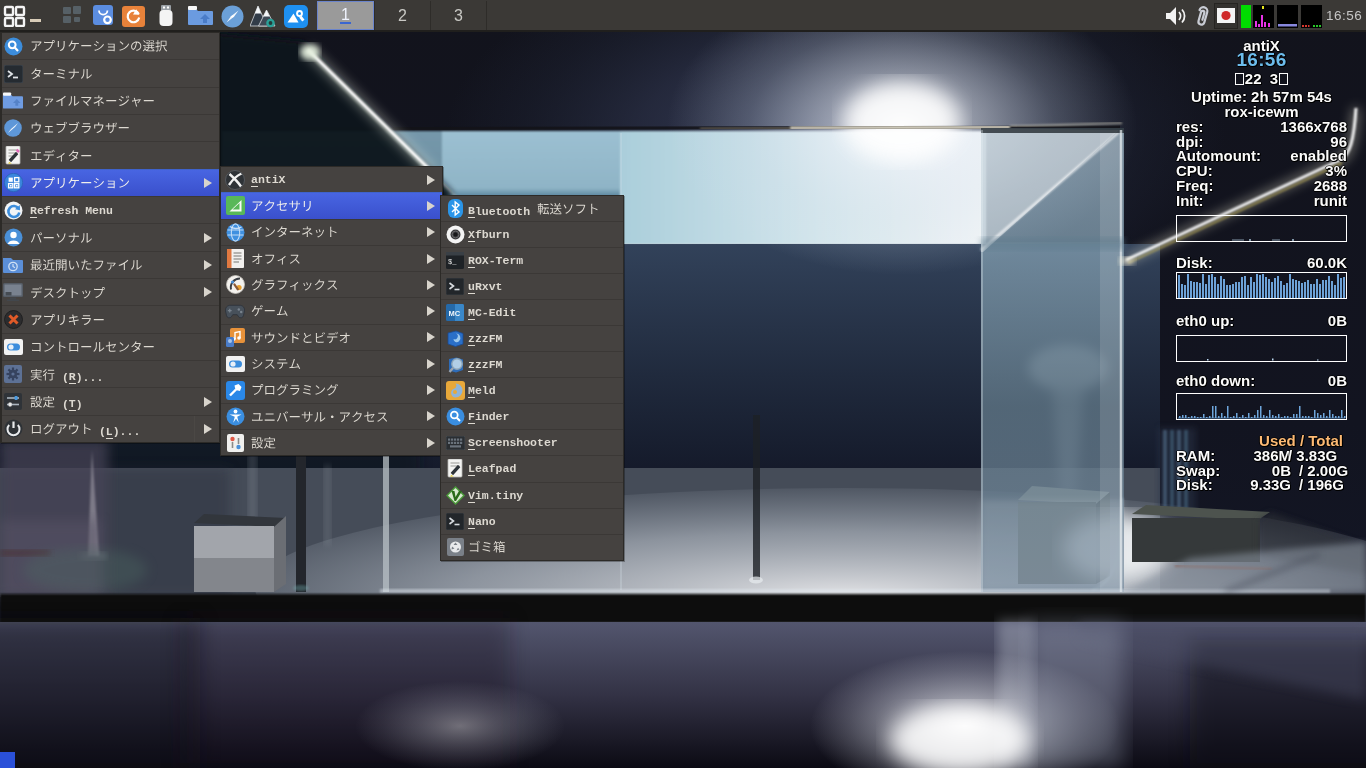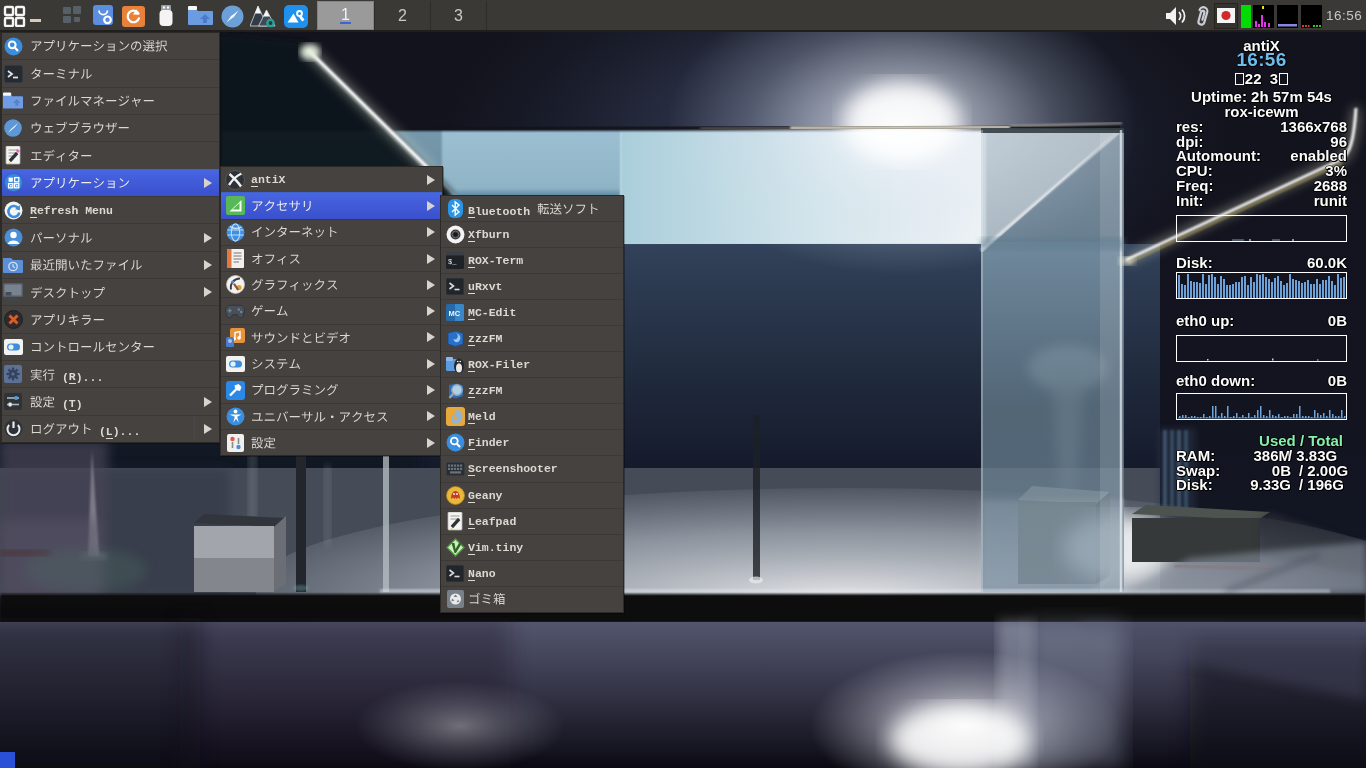--- a/index.html
+++ b/index.html
@@ -765,34 +765,20 @@
         <svg width="19" height="19" viewBox="0 0 19 19">
           <path d="M2 4 L10 2 L17 4.5 V15 L9.5 17.5 L2 15 Z" fill="#2a6fc8" stroke="#1a4a90" stroke-width="0.8"></path>
           <path d="M10 4.5 a4.5 4.5 0 0 1 3 7.8 a3.2 3.2 0 0 1 -5.5 -2.3 a2.2 2.2 0 0 0 2.5 -5.5" fill="#9cc8ec"></path>
         </svg>
       </span>
       <span class="tx"><span class="u">z</span>zzFM</span>
     </div>
 <div class="r ">
       <span class="ic">
         <svg width="19" height="18" viewBox="0 0 19 18">
-          <rect x="0" y="3" width="12" height="12" rx="1.5" fill="#5b9be0"></rect>
-          <rect x="0" y="1" width="7" height="4" rx="1" fill="#8ab8ec"></rect>
-          <ellipse cx="13" cy="10" rx="5" ry="7.5" fill="#26282c"></ellipse>
-          <ellipse cx="13" cy="12" rx="3" ry="4.5" fill="#e8e8e8"></ellipse>
-          <circle cx="11.8" cy="5.5" r="0.8" fill="#fff"></circle>
-          <circle cx="14.2" cy="5.5" r="0.8" fill="#fff"></circle>
-          <polygon points="12,7 14,7 13,8.5" fill="#e8a030"></polygon>
-        </svg>
-      </span>
-      <span class="tx"><span class="u">R</span>OX-Filer</span>
-    </div>
-<div class="r ">
-      <span class="ic">
-        <svg width="19" height="18" viewBox="0 0 19 18">
           <path d="M3 3 L10.5 1.5 L17 3.5 V14 L10 16.5 L3 14.5 Z" fill="#2e6cb8"></path>
           <circle cx="11" cy="8" r="5.2" fill="#b8d4e8" opacity="0.95"></circle>
           <circle cx="11" cy="8" r="5.2" fill="none" stroke="#8fa6b8" stroke-width="1.4"></circle>
           <line x1="7" y1="12" x2="3.5" y2="16" stroke="#9aa4ae" stroke-width="2.4"></line>
         </svg>
       </span>
       <span class="tx"><span class="u">z</span>zzFM</span>
     </div>
 <div class="r ">
       <span class="ic">
@@ -827,31 +813,20 @@
             <rect x="2" y="5.8" width="2.2" height="2.2"></rect>
             <rect x="5" y="5.8" width="2.2" height="2.2"></rect>
             <rect x="8" y="5.8" width="2.2" height="2.2"></rect>
             <rect x="11" y="5.8" width="2.2" height="2.2"></rect>
             <rect x="14" y="5.8" width="2.2" height="2.2"></rect>
             <rect x="4" y="9.3" width="11" height="2.2"></rect>
           </g>
         </svg>
       </span>
       <span class="tx"><span class="u">S</span>creenshooter</span>
-    </div>
-<div class="r ">
-      <span class="ic">
-        <svg width="19" height="19" viewBox="0 0 19 19">
-          <circle cx="9.5" cy="9.5" r="9" fill="#e8b83a" stroke="#b88820" stroke-width="0.8"></circle>
-          <path d="M5 13 C5 8 7 5 9.5 5 C12 5 14 8 14 13 L12 11.5 L10.5 13 L9.5 11.5 L8.5 13 L7 11.5 Z" fill="#c83a28"></path>
-          <circle cx="8" cy="8" r="0.9" fill="#fff"></circle>
-          <circle cx="11" cy="8" r="0.9" fill="#fff"></circle>
-        </svg>
-      </span>
-      <span class="tx"><span class="u">G</span>eany</span>
     </div>
 <div class="r ">
       <span class="ic">
         <svg width="17" height="19" viewBox="0 0 17 19">
           <rect x="1" y="0" width="14" height="18" rx="1" fill="#f4f4f2" stroke="#b8b8b4" stroke-width="0.8"></rect>
           <g stroke="#9a9a96" stroke-width="1">
             <line x1="3.5" y1="4" x2="12.5" y2="4"></line>
             <line x1="3.5" y1="7" x2="12.5" y2="7"></line>
           </g>
           <rect x="6.8" y="5.5" width="3.4" height="11" rx="0.6" transform="rotate(42 8.5 11)" fill="#2e3338"></rect>
@@ -1038,17 +1013,17 @@
           <rect x="146" y="19" width="1.5" height="5"></rect>
           <rect x="149" y="22" width="1.5" height="2"></rect>
           <rect x="152" y="16" width="1.5" height="8"></rect>
           <rect x="155" y="20" width="1.5" height="4"></rect>
           <rect x="158" y="22" width="1.5" height="2"></rect>
           <rect x="161" y="22" width="1.5" height="2"></rect>
           <rect x="164" y="16" width="1.5" height="8"></rect>
           <rect x="167" y="22" width="1.5" height="2"></rect>
         </g>
       </svg></div>
-<div class="ln rgt" style="top:434px;color:#86efac;padding-right:4px">Used / Total</div>
+<div class="ln rgt" style="top:434px;color:#fdba74;padding-right:4px">Used / Total</div>
 <div class="ln" style="top:448.6px"><span style="float:left">RAM:</span><span style="position:absolute;right:56px">386M</span><span style="position:absolute;left:112px">/ 3.83G</span></div>
 <div class="ln" style="top:463.5px"><span style="float:left">Swap:</span><span style="position:absolute;right:56px">0B</span><span style="position:absolute;left:123px">/ 2.00G</span></div>
 <div class="ln" style="top:478.4px"><span style="float:left">Disk:</span><span style="position:absolute;right:56px">9.33G</span><span style="position:absolute;left:123px">/ 196G</span></div>
 </div>
 
 </body></html>

